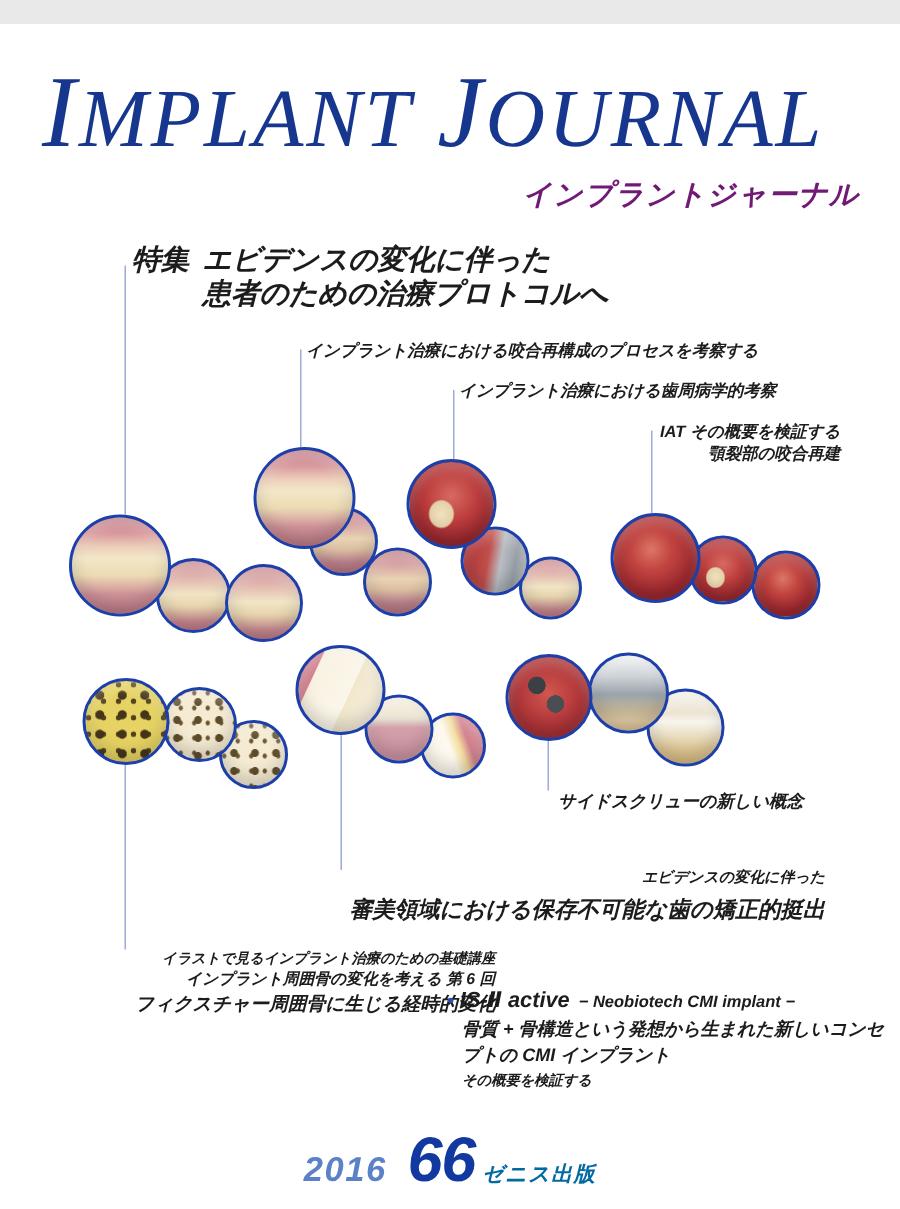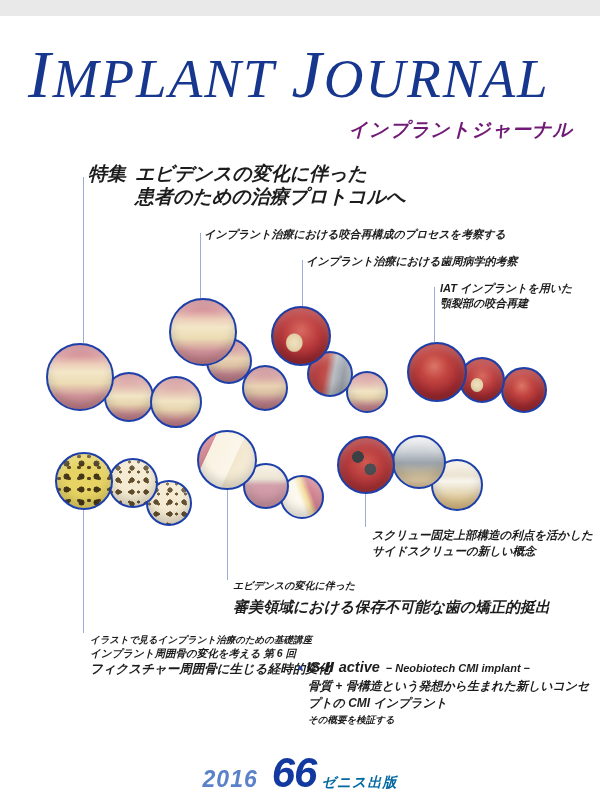--- a/index.html
+++ b/index.html
@@ -18,21 +18,21 @@
   .masthead .wordgap{display:inline-block; width:16px;}
   .subtitle-jp{position:absolute; right:27px; top:101px; font-size:19px;
     font-weight:bold; color:#701a75; letter-spacing:1px;}
   
   .feature{position:absolute; left:88px; top:146px; display:flex; color:#1c1c1c;}
   .feature .label{font-size:19px; font-weight:bold; margin-right:9px; line-height:23px;}
   .feature .lines{font-size:19px; font-weight:bold; line-height:23px;}
   
   .vline{position:absolute; width:1px; background:#9bacd8; z-index:0;}
   
-  .note{position:absolute; font-weight:bold; color:#1c1c1c; line-height:1.4; z-index:5;}
+  .note{position:absolute; font-weight:bold; color:#1c1c1c; line-height:1.4; z-index:5;text-align:right;}
   .fs11{font-size:11px;} .fs115{font-size:11.5px;}
   
   .circle{position:absolute; border-radius:50%; border:2.5px solid #1d3faa;
     box-sizing:border-box; box-shadow:inset 0 -6px 10px rgba(0,0,0,.16), inset 0 5px 8px rgba(255,255,255,.25);}
   .z1{z-index:1}.z2{z-index:2}.z3{z-index:3}
   .k-gum1{background:linear-gradient(180deg,#c3828b 0%,#d7959b 16%,#eccdb9 30%,#f3e7c8 42%,#ecdcb4 60%,#d0939a 80%,#bd7984 100%);}
   .k-gum2{background:linear-gradient(180deg,#cd8f96 0%,#dfb0ab 22%,#f1e5c5 48%,#e7d4ae 66%,#ca8a92 88%,#bb7983 100%);}
   .k-gum3{background:linear-gradient(180deg,#c2858e 0%,#d6a1a2 22%,#e9d3b3 45%,#dcc0a4 62%,#c28791 82%,#b5747f 100%);}
   .k-red1{background:radial-gradient(circle at 45% 40%,#dc7668 0%,#c24440 30%,#a02a30 62%,#7f1c24 100%);}
   .k-red2{background:radial-gradient(ellipse 36% 40% at 38% 62%,#efe2c2 0%,#e4d0a6 38%,rgba(0,0,0,0) 44%),radial-gradient(circle at 50% 40%,#d86a60 0%,#bb3c3d 40%,#93242c 75%,#7a1a22 100%);}
@@ -88,21 +88,21 @@
   <div class="vline" style="left:200px; top:217px; height:65px;"></div>
   <div class="vline" style="left:302px; top:244px; height:46px;"></div>
   <div class="vline" style="left:434px; top:271px; height:55px;"></div>
   <div class="vline" style="left:83px; top:494px; height:123px;"></div>
   <div class="vline" style="left:227px; top:474px; height:90px;"></div>
   <div class="vline" style="left:365px; top:478px; height:33px;"></div>
 
   <div class="note fs11" style="left:204px; top:211px;">インプラント治療における咬合再構成のプロセスを考察する</div>
   <div class="note fs11" style="left:306px; top:238px;">インプラント治療における歯周病学的考察</div>
   <div class="note fs11" style="left:440px; top:265px;">
-    <div>IAT インプラントを用いた</div>
+    <div>IAT その概要を検証する</div>
     <div>顎裂部の咬合再建</div>
   </div>
 
   <div class="circle k-gum1 z3" style="left:46px; top:327px; width:68px; height:68px;"></div>
   <div class="circle k-gum2 z1" style="left:104px; top:356px; width:50px; height:50px;"></div>
   <div class="circle k-gum2 z2" style="left:150px; top:360px; width:52px; height:52px;"></div>
 
   <div class="circle k-gum1 z3" style="left:169px; top:282px; width:68px; height:68px;"></div>
   <div class="circle k-gum3 z1" style="left:206px; top:322px; width:46px; height:46px;"></div>
   <div class="circle k-gum3 z2" style="left:242px; top:349px; width:46px; height:46px;"></div>
@@ -121,21 +121,20 @@
 
   <div class="circle k-illu1 z3" style="left:197px; top:414px; width:60px; height:60px;"></div>
   <div class="circle k-illu2 z2" style="left:243px; top:447px; width:46px; height:46px;"></div>
   <div class="circle k-illu3 z1" style="left:280px; top:459px; width:44px; height:44px;"></div>
 
   <div class="circle k-red-screws z3" style="left:337px; top:420px; width:58px; height:58px;"></div>
   <div class="circle k-gray-metal z2" style="left:392px; top:419px; width:54px; height:54px;"></div>
   <div class="circle k-illu-crowns z1" style="left:431px; top:443px; width:52px; height:52px;"></div>
 
   <div class="note fs115" style="left:372px; top:511px;">
-    <div>スクリュー固定上部構造の利点を活かした</div>
     <div>サイドスクリューの新しい概念</div>
   </div>
 
   <div class="note" style="left:233px; top:563px;">
     <div class="b2-l1">エビデンスの変化に伴った</div>
     <div class="b2-l2">審美領域における保存不可能な歯の矯正的挺出</div>
   </div>
 
   <div class="note b1" style="left:90px; top:617px;">
     <div class="b1-l1">イラストで見るインプラント治療のための基礎講座</div>

